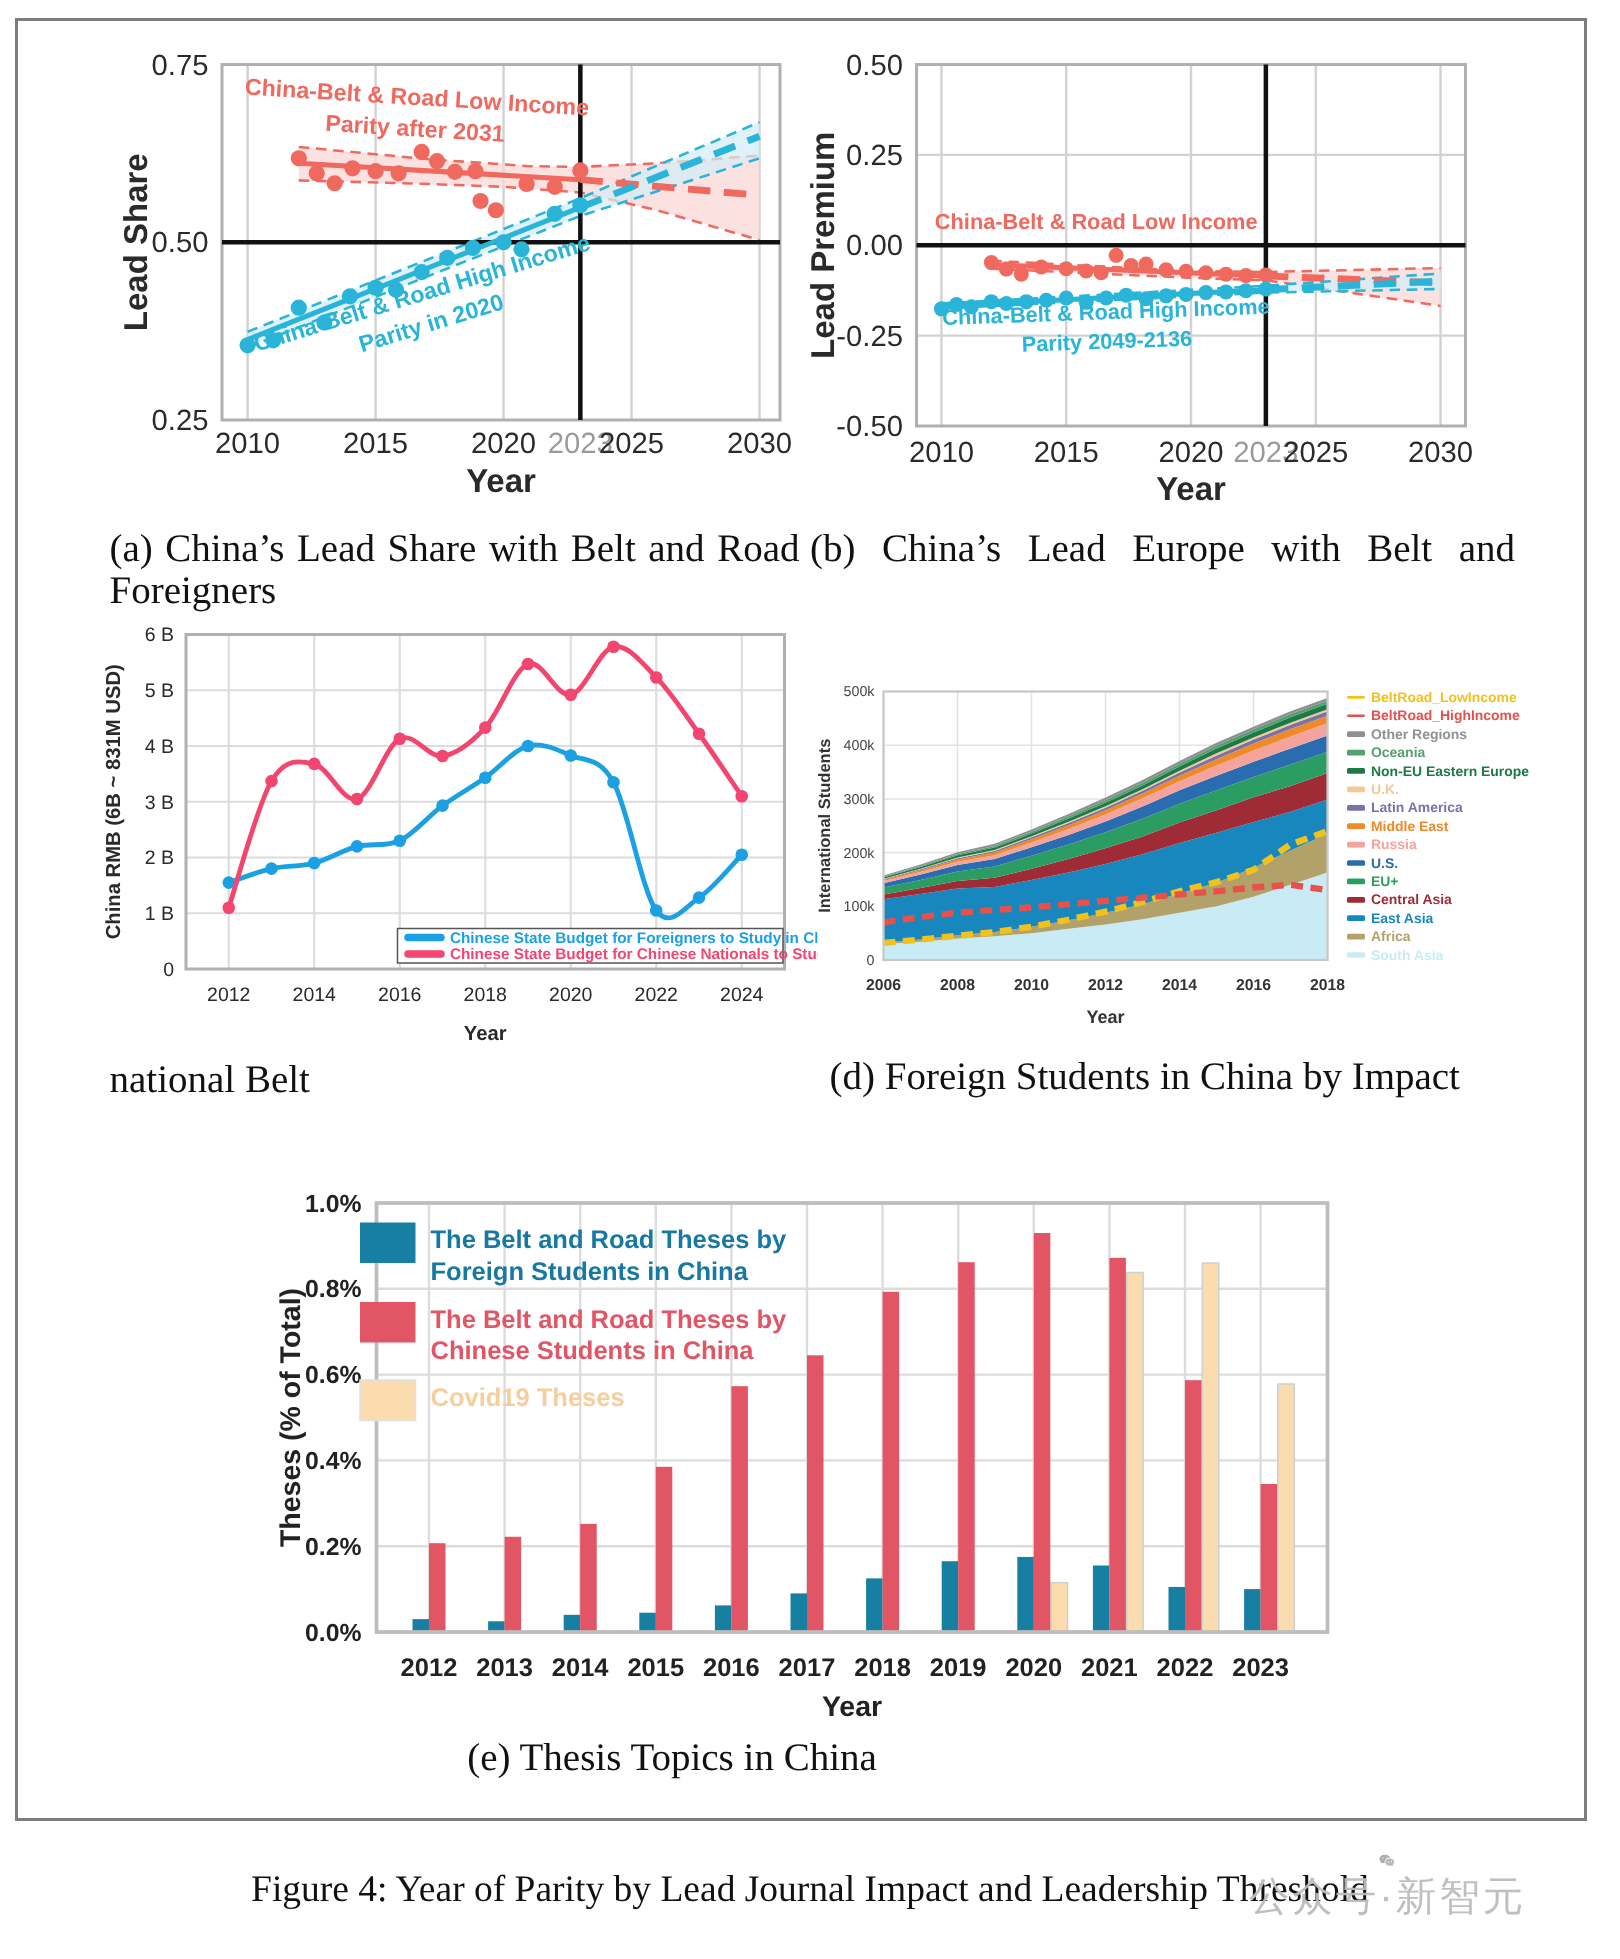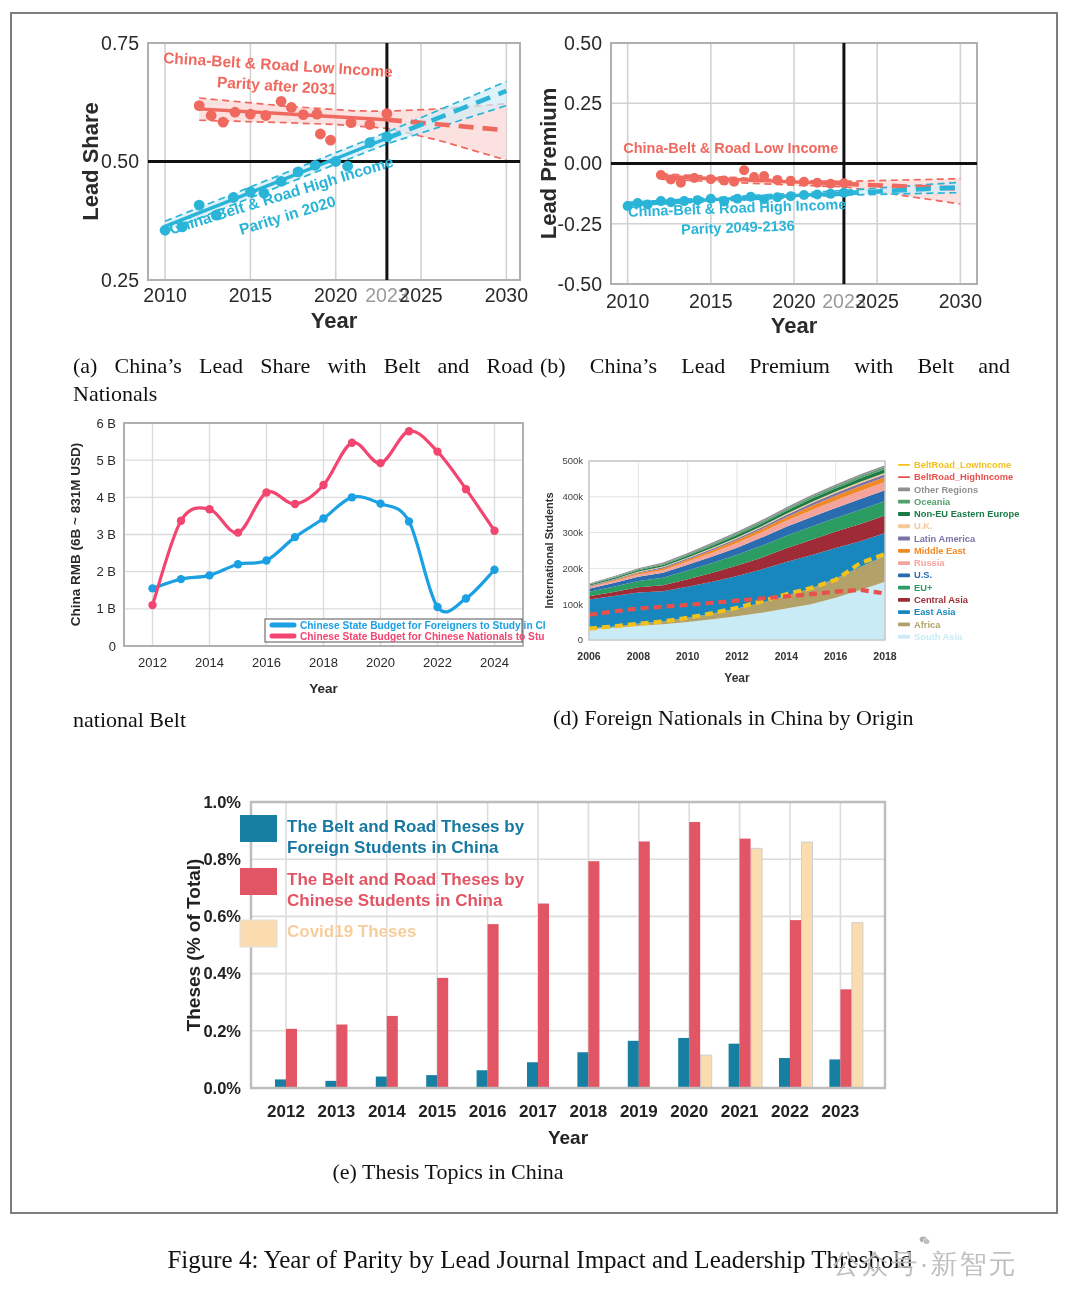--- a/index.html
+++ b/index.html
@@ -7,21 +7,21 @@
        font-family:"Liberation Sans","DejaVu Sans",sans-serif;}
   .frame{position:absolute;left:10px;top:12px;width:1044px;height:1198px;
          border:2px solid #7d7d7d;background:#fff;}
   .chart{position:absolute;}
   #chart-a{left:20px;top:18px;width:522px;height:334px;}
   #chart-b{left:540px;top:18px;width:520px;height:334px;}
   #chart-c{left:58px;top:408px;width:487px;height:296px;}
   #chart-d{left:545px;top:428px;width:515px;height:266px;}
   #chart-e{left:183px;top:778px;width:715px;height:382px;}
   .caption{position:absolute;font-family:"Liberation Serif","DejaVu Serif",serif;
-           font-size:22px;line-height:28px;color:#111;}
+           font-size:26px;line-height:28px;color:#111;}
   #cap-a{left:73px;top:352px;width:460px;}
   #cap-b{left:540px;top:352px;width:470px;}
   #cap-c{left:73px;top:706px;width:460px;}
   #cap-d{left:553px;top:704px;width:500px;}
   #cap-e{left:0;top:1158px;width:896px;text-align:center;}
   .just{text-align:justify;text-align-last:justify;}
   #fig-caption{position:absolute;left:0;top:1246px;width:1080px;text-align:center;
                font-family:"Liberation Serif","DejaVu Serif",serif;font-size:25px;color:#111;}
   #watermark{position:absolute;left:780px;top:1236px;width:290px;height:46px;
              display:flex;align-items:center;opacity:0.95;flex-direction:column;}
@@ -391,30 +391,30 @@
     <text x="104" y="75" font-size="17" font-weight="bold" fill="#1779A2">Foreign Students in China</text>
     <rect x="57" y="90" width="37" height="27" fill="#E25565" stroke="none"></rect>
     <text x="104" y="107" font-size="17" font-weight="bold" fill="#E25565">The Belt and Road Theses by</text>
     <text x="104" y="128" font-size="17" font-weight="bold" fill="#E25565">Chinese Students in China</text>
     <rect x="57" y="142" width="37" height="27" fill="#FBDCAE" stroke="#e0e0e0"></rect>
     <text x="104" y="159" font-size="17" font-weight="bold" fill="#F6CE9E">Covid19 Theses</text>
   </svg>
 
 <div id="cap-a" class="caption">
   <div class="just">(a) China’s Lead Share with Belt and Road</div>
-  <div>Nationals</div>
+  <div>Foreigners</div>
 </div>
 <div id="cap-b" class="caption">
-  <div class="just">(b) China’s Lead Premium with Belt and</div>
+  <div class="just">(b) China’s Lead Europe with Belt and</div>
 </div>
 <div id="cap-c" class="caption">
   <div>national Belt</div>
 </div>
 <div id="cap-d" class="caption">
-  <div>(d) Foreign Nationals in China by Origin</div>
+  <div>(d) Foreign Students in China by Impact</div>
 </div>
 <div id="cap-e" class="caption">
   <div>(e) Thesis Topics in China</div>
 </div>
 
 <div id="fig-caption">Figure 4: Year of Parity by Lead Journal Impact and Leadership Threshold</div>
 
 <div id="watermark">
   <svg width="50" height="44" viewBox="0 0 50 44">
     <path d="M17 2 C8 2 1.5 7.5 1.5 14.5 C1.5 18.5 3.7 21.8 7 24 L5.7 28.3 L10.6 25.7 C12.6 26.4 14.7 26.8 17 26.7 C16.7 25.7 16.5 24.6 16.5 23.5 C16.5 16.5 23 11 31 11 C31.6 11 32.2 11 32.8 11.1 C31.3 5.8 24.8 2 17 2 Z" fill="#a8a8a8"></path>

